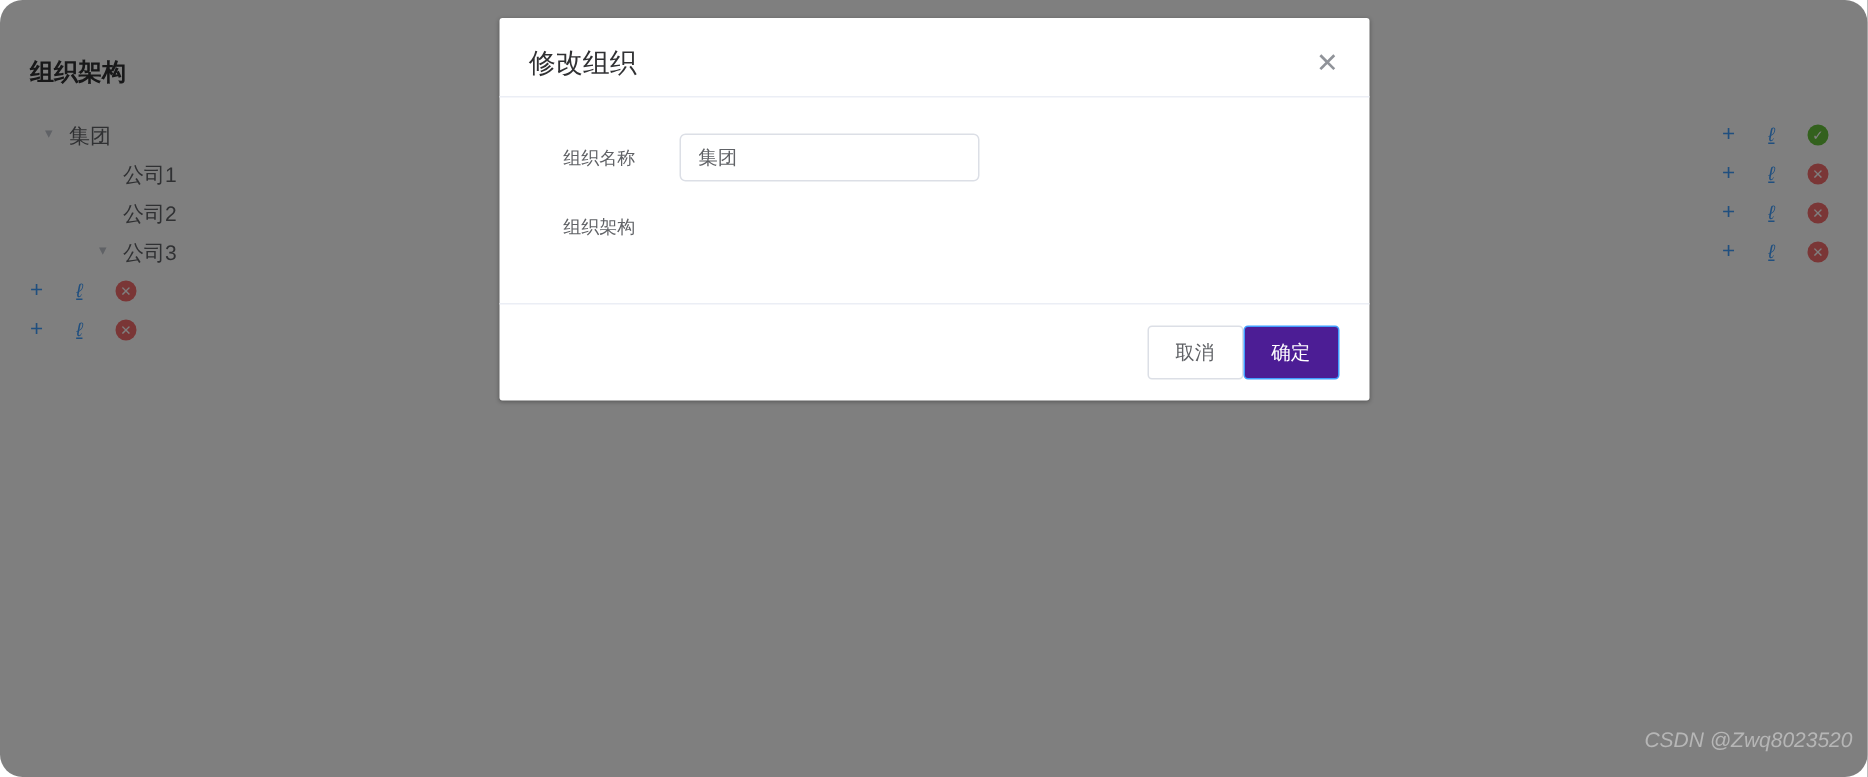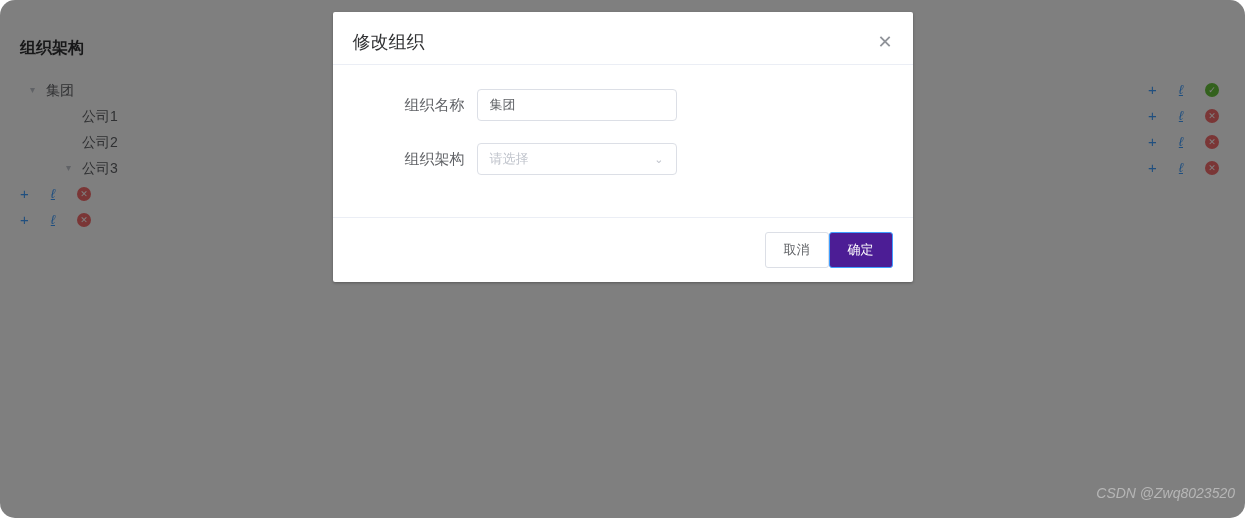--- a/index.html
+++ b/index.html
@@ -103,26 +103,25 @@
     .modal-body {
       padding: 24px 20px 20px 20px;
     }
     .form-item {
       display: flex;
       align-items: center;
       margin-bottom: 22px;
     }
     .form-label {
       width: 100px;
-      font-size: 15px;
-      color: #606266;
-      text-align: right;
+      font-size: 12px;
+      color: #606266;
+      text-align: center;
       padding-right: 12px;
       padding-left: 6px;
-      margin-left: 24px;
     }
     .form-input, .form-select {
       width: 200px;
       height: 32px;
       border: 1px solid #dcdfe6;
       border-radius: 4px;
       padding: 0 12px;
       font-size: 13px;
       color: #606266;
       outline: none;
@@ -246,24 +245,20 @@
       <div class="modal-close">✕</div>
     </div>
     <div class="modal-divider"></div>
     <div class="modal-body">
       <div class="form-item">
         <div class="form-label">组织名称</div>
         <input class="form-input" value="集团" style="">
       </div>
       <div class="form-item">
         <div class="form-label">组织架构</div>
-        <div class="form-select">
-          <span>请选择</span>
-          <span class="form-select-caret">⌄</span>
-        </div>
       </div>
     </div>
     <div class="modal-footer">
       <button class="btn">取消</button>
       <button class="btn btn-primary">确定</button>
     </div>
   </div>
 </div>
 
 <div class="watermark">CSDN @Zwq8023520</div>

